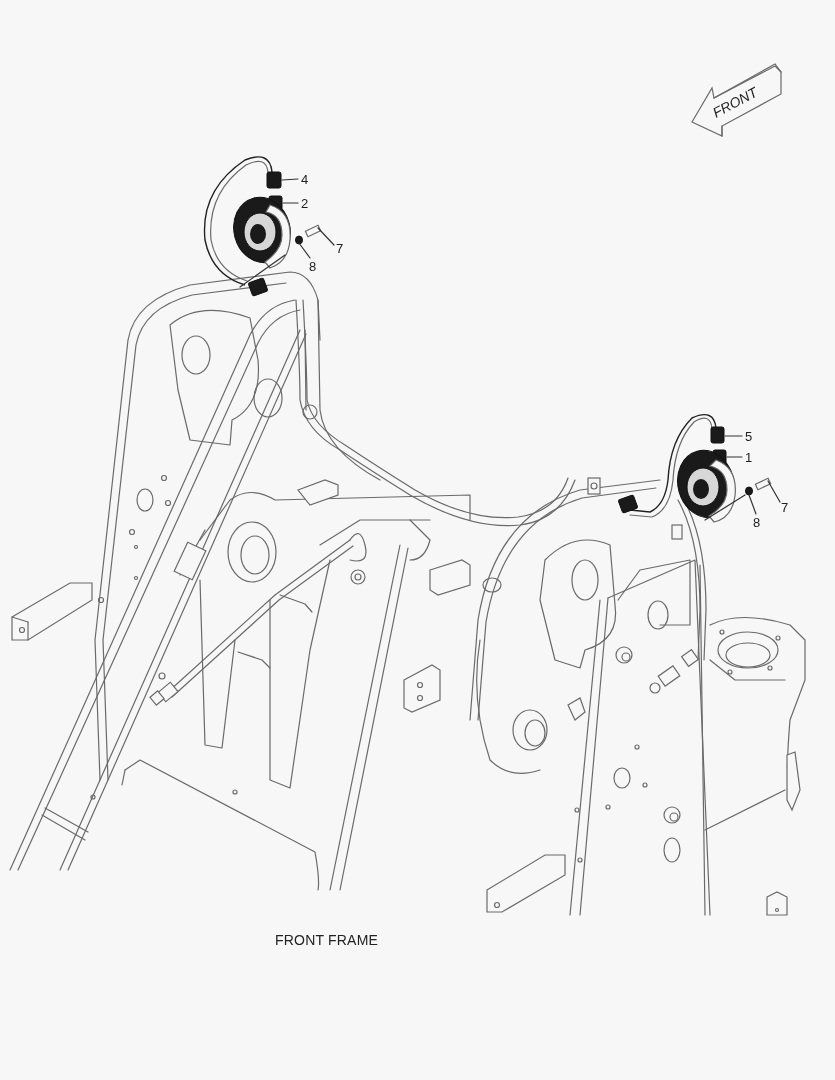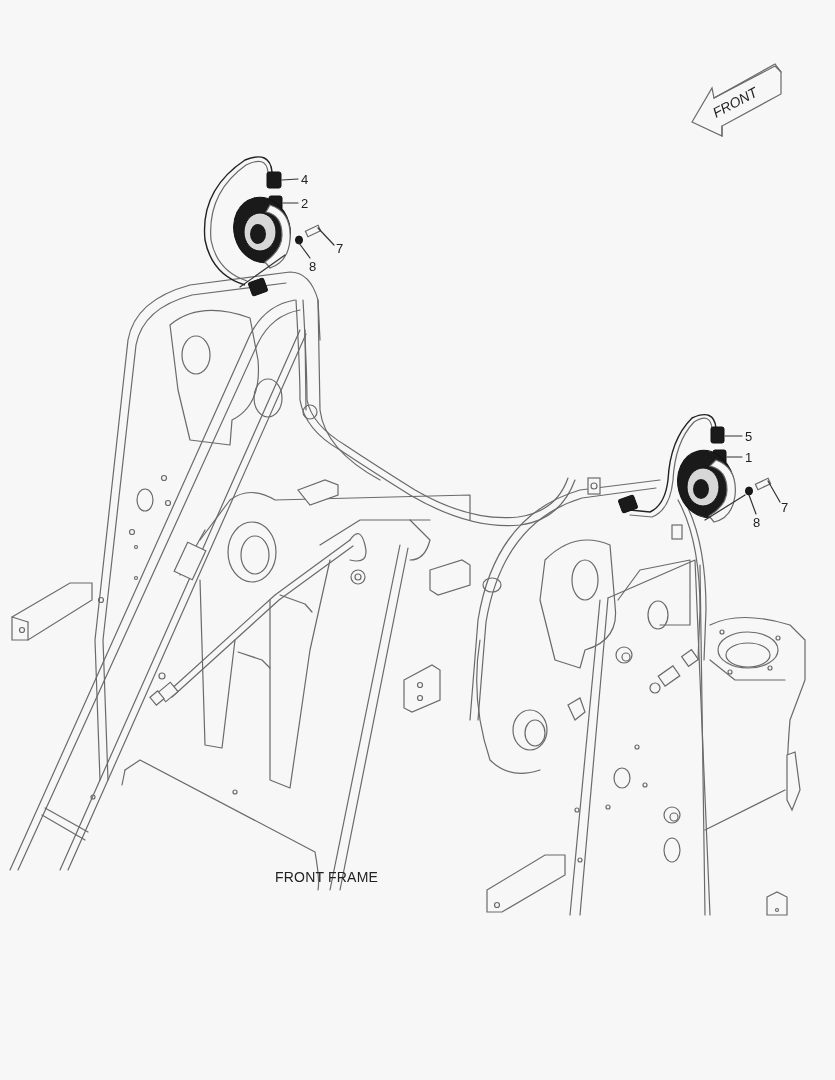--- a/index.html
+++ b/index.html
@@ -3,21 +3,21 @@
 <meta charset="utf-8">
 <style>
   html, body { margin:0; padding:0; background:#f7f7f7; }
   body { width:835px; height:1080px; position:relative; overflow:hidden; font-family:"Liberation Sans", sans-serif; }
   svg.drawing { position:absolute; left:0; top:0; width:835px; height:1080px; }
   .ln { fill:none; stroke:#6a6a6a; stroke-width:1.2; stroke-linejoin:round; stroke-linecap:round; }
   .lnd { fill:none; stroke:#222; stroke-width:1.4; }
   .face { fill:#f7f7f7; stroke:#6a6a6a; stroke-width:1.2; }
   .blk { fill:#1a1a1a; stroke:#111; stroke-width:1; }
   .callout { position:absolute; font-size:13px; color:#222; line-height:1; }
-  .caption { position:absolute; left:275px; top:869px; font-size:14px; color:#222; letter-spacing:0.2px; }
+  .caption { position:absolute; left:275px; top:932px; font-size:14px; color:#222; letter-spacing:0.2px; }
   .front-label { font-family:"Liberation Sans", sans-serif; font-style:italic; font-size:14px; fill:#222; }
 </style>
 </head>
 <body>
 
 <svg class="drawing" viewBox="0 0 835 1080" xmlns="http://www.w3.org/2000/svg">
 
   <g>
     <polygon class="face" points="692,122 712,88 714,98 775,64 781,72 781,94 722,126 722,136"></polygon>
     <polyline class="ln" points="714,98 775,66 781,72"></polyline>

